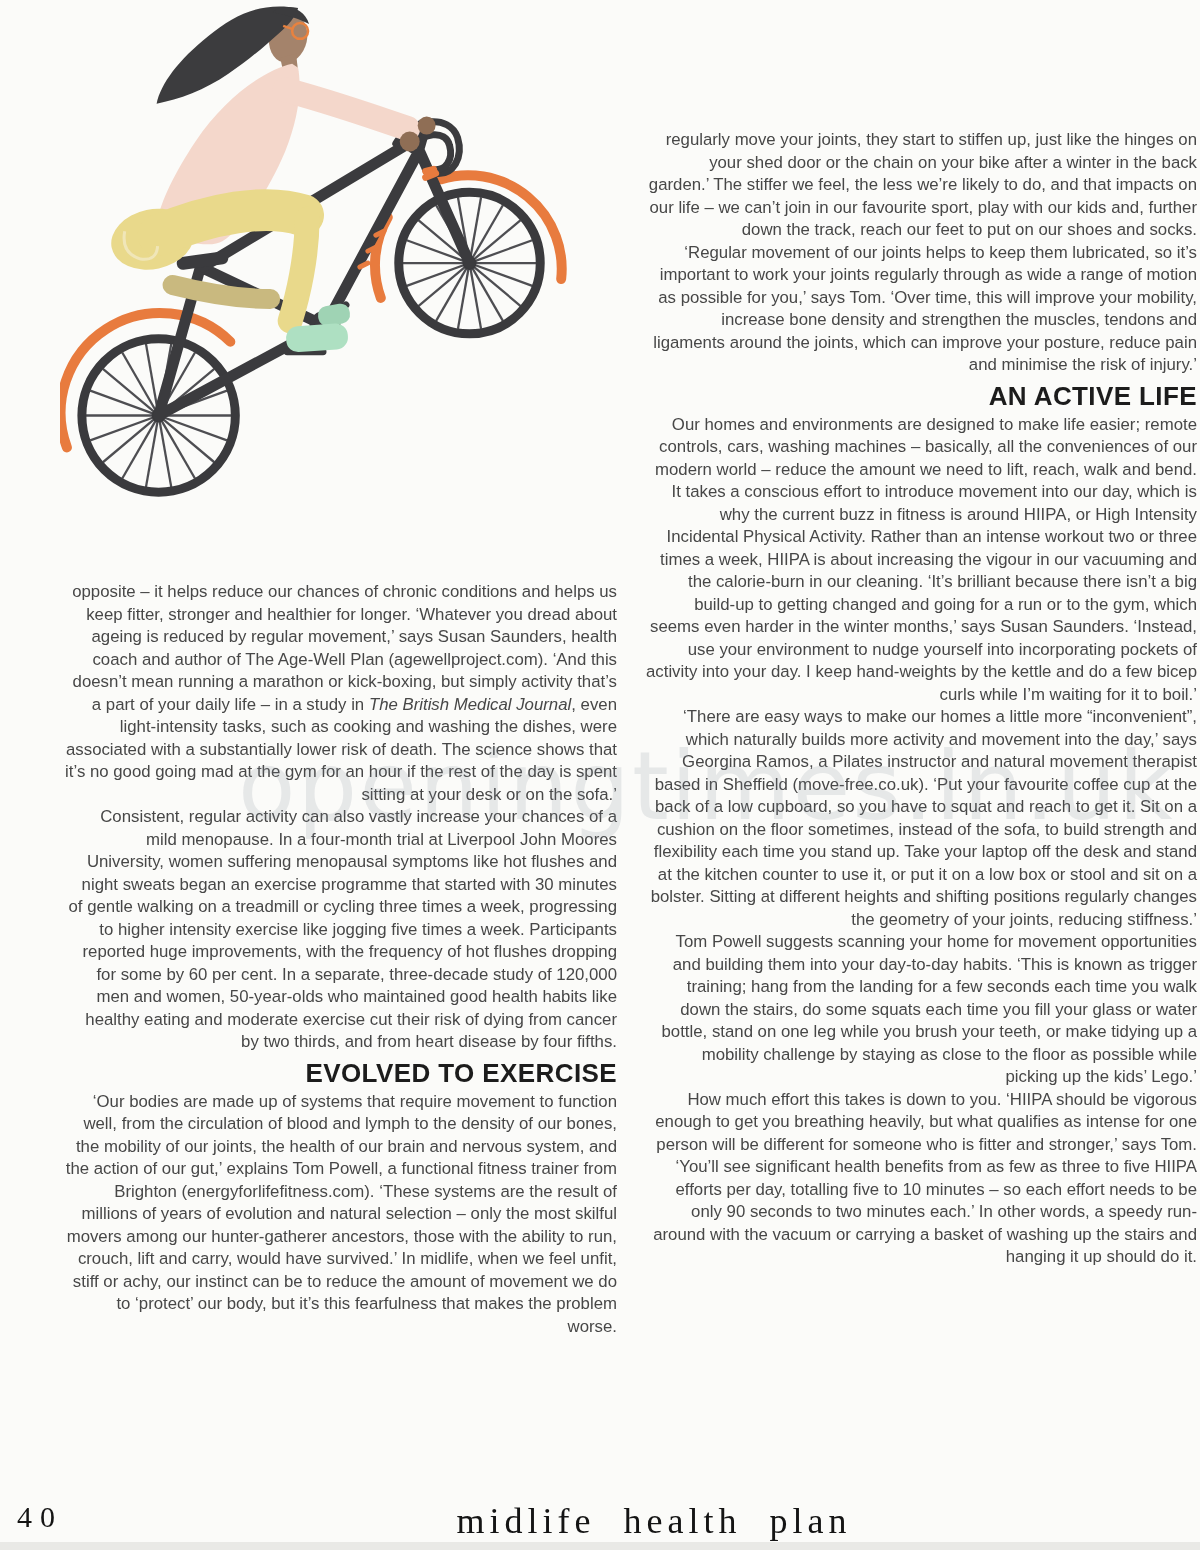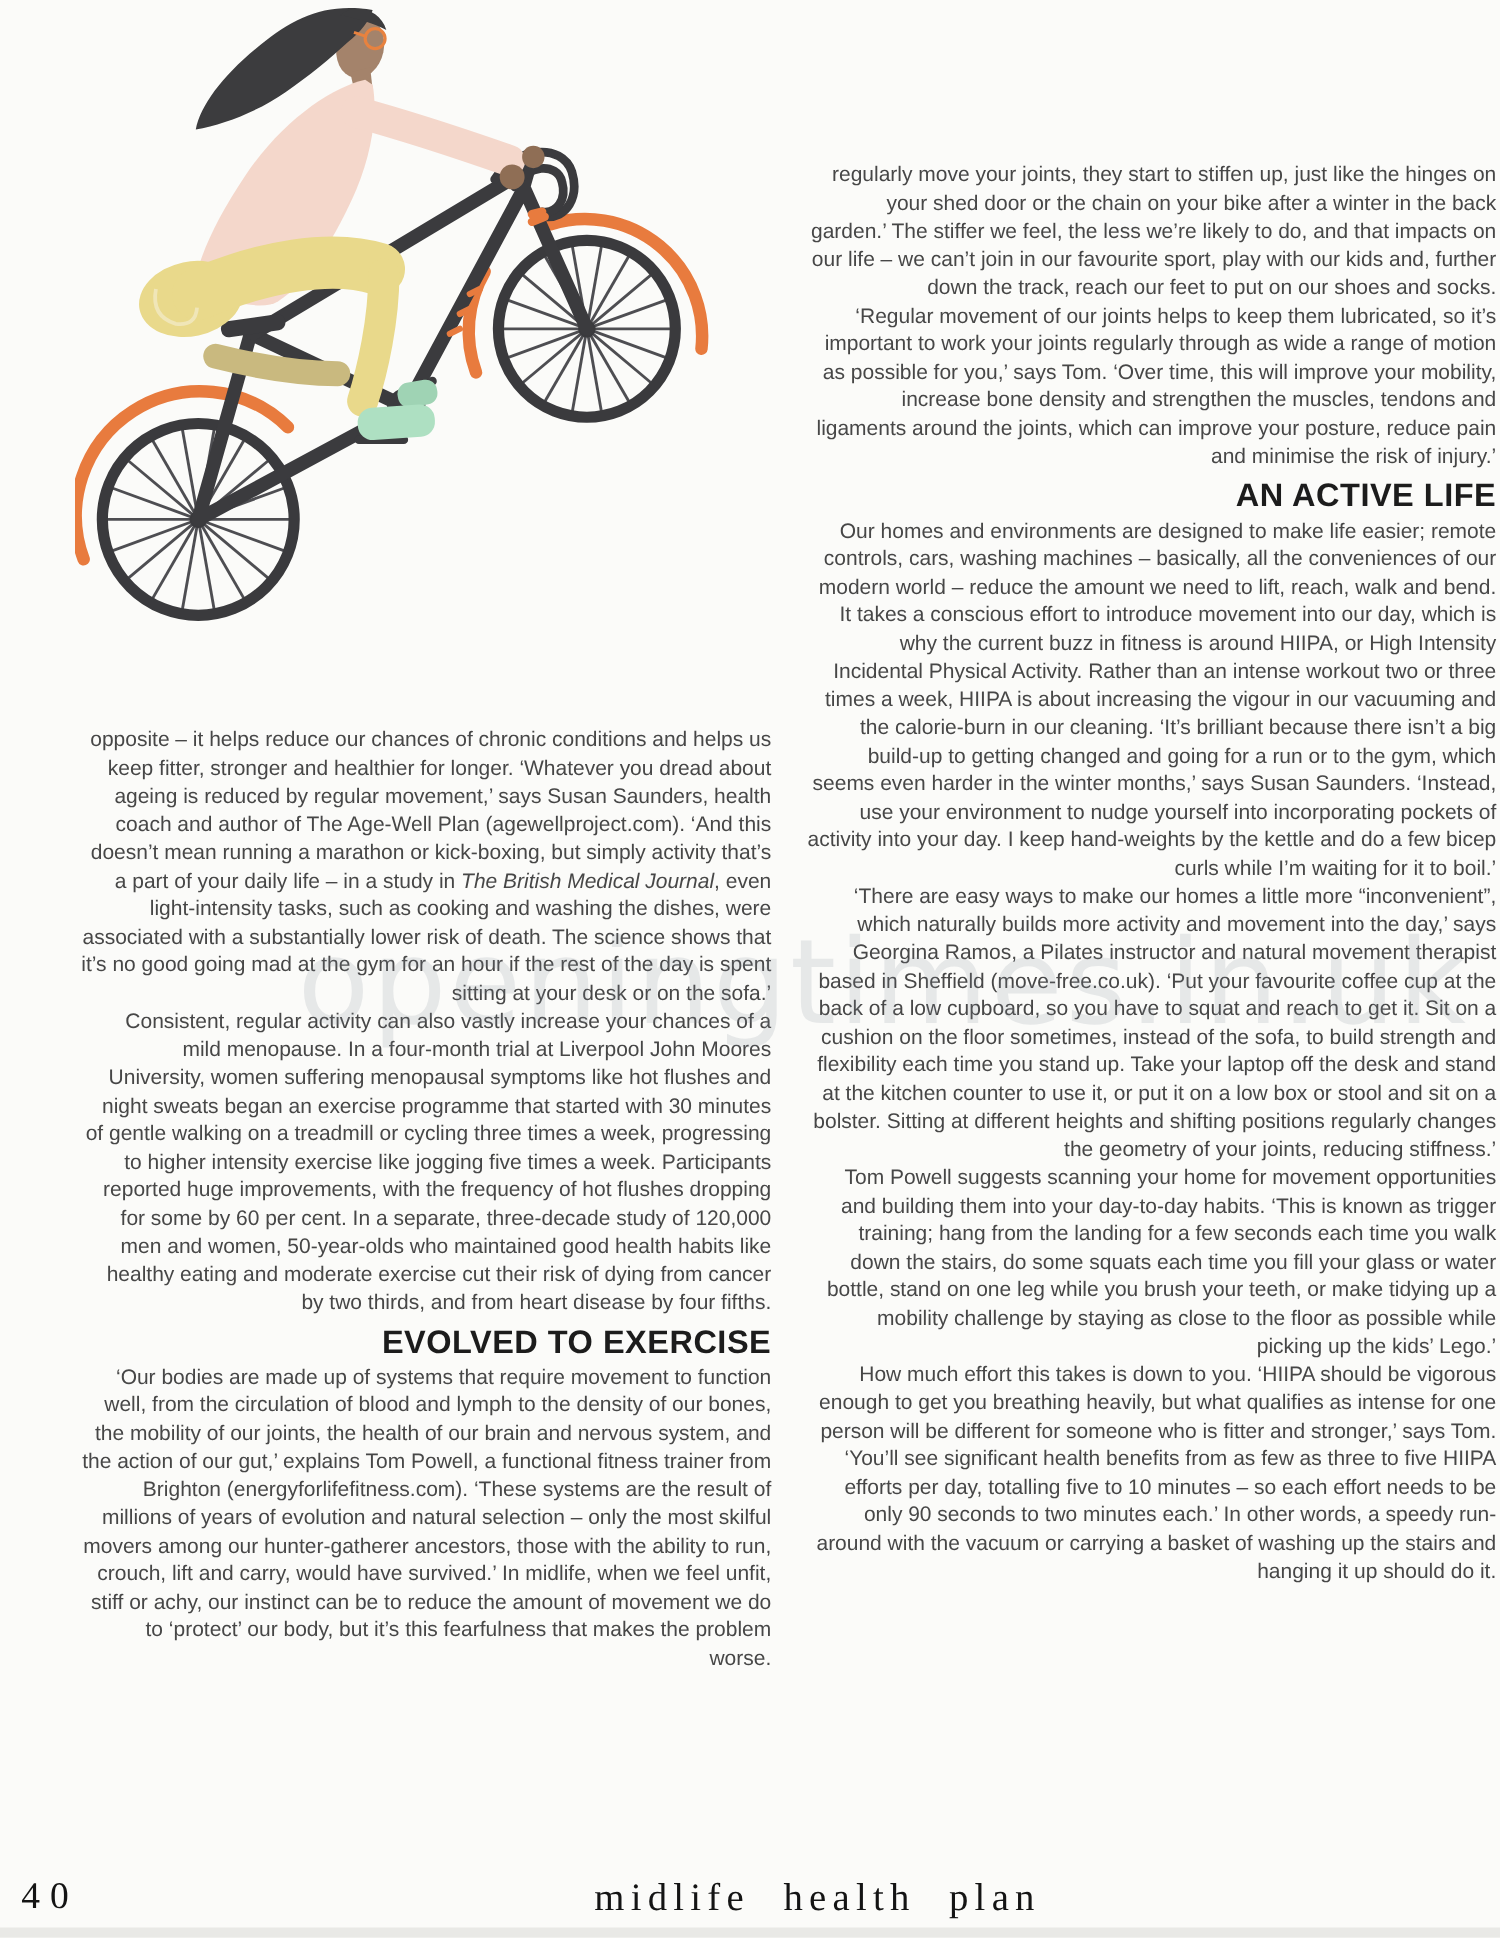--- a/index.html
+++ b/index.html
@@ -13,21 +13,21 @@
           letter-spacing:0.4px;font-weight:bold;}
   #left-col{left:65px;top:581px;}
   #right-col{left:645px;top:129px;}
   .watermark{position:absolute;left:238px;top:718px;z-index:3;pointer-events:none;
              font-family:"DejaVu Sans", sans-serif;font-size:94px;font-weight:400;
              color:#7e8894;opacity:0.16;letter-spacing:2px;white-space:nowrap;margin-top:14px;}
   .footer-num{position:absolute;left:17px;top:1500px;font-family:"Liberation Serif", serif;
               font-size:30px;letter-spacing:8px;color:#141414;z-index:2;}
   .footer-title{position:absolute;left:0;top:1500px;width:100%;text-align:center;
                 padding-left:108px;box-sizing:border-box;font-family:"Liberation Serif", serif;
-                font-size:31px;letter-spacing:5px;word-spacing:14px;color:#141414;z-index:2;}
+                font-size:36px;letter-spacing:5px;word-spacing:14px;color:#141414;z-index:2;}
   .bottom-strip{position:absolute;left:0;bottom:0;width:100%;height:8px;background:#e9e9e6;}
   .illo{position:absolute;left:60px;top:2px;width:540px;height:558px;z-index:1;}
   
   .tire{fill:none;stroke:#3a3a3d;stroke-width:9;}
   .hub{fill:#3a3a3d;}
   .spokes line{stroke:#4e4e52;stroke-width:2.3;}
   .fender{fill:none;stroke:#e87b3e;stroke-width:10;stroke-linecap:round;}
   .frame{fill:none;stroke:#3b3b3e;stroke-width:11;stroke-linecap:round;stroke-linejoin:round;}
   .frame-thin{fill:none;stroke:#3b3b3e;stroke-width:7;stroke-linecap:round;}
   .bar-tip{fill:none;stroke:#e87b3e;stroke-width:7;stroke-linecap:round;}

